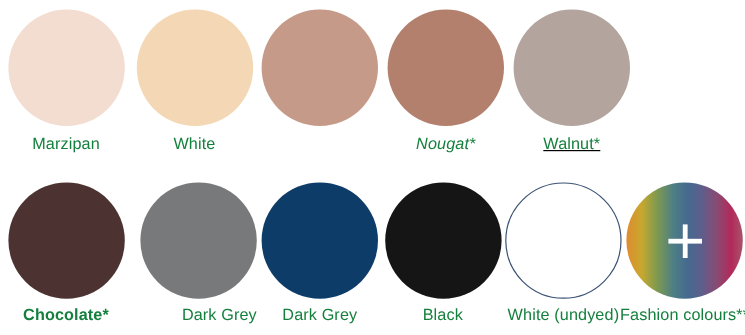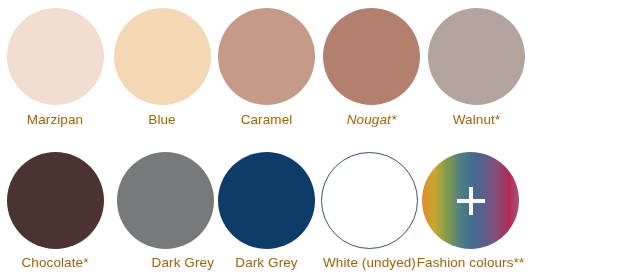--- a/index.html
+++ b/index.html
@@ -38,21 +38,21 @@
   .swatch-disc {
     width: 97px;
     height: 97px;
     border-radius: 50%;
     box-sizing: border-box;
     flex: 0 0 auto;
   }
   .swatch-label {
     font-size: 13.5px;
     line-height: 16px;
-    color: #a16207;
+    color: #15803d;
     white-space: nowrap;
     text-align: center;
     letter-spacing: 0.1px;
   }
   .row-top .swatch-disc { margin-top: 8px; }
   .row-top .swatch-label { margin-top: 7px; }
   .row-bottom .swatch-disc { margin-top: 12px; }
   .row-bottom .swatch-label { margin-top: 6px; }
 
   .plus-icon {
@@ -77,57 +77,60 @@
 
   <div class="swatch-row row-top">
 
     <div class="swatch" style="width:110px;">
       <div class="swatch-disc" style="background:#f2ddd0;"></div>
       <div class="swatch-label">Marzipan</div>
     </div>
 
     <div class="swatch" style="width:104px;">
       <div class="swatch-disc" style="background:#f4d8b5;"></div>
-      <div class="swatch-label">Blue</div>
+      <div class="swatch-label">White</div>
     </div>
 
     <div class="swatch" style="width:105px;">
       <div class="swatch-disc" style="background:#c59a88;"></div>
-      <div class="swatch-label">Caramel</div>
     </div>
 
     <div class="swatch" style="width:105px;font-style:italic;">
       <div class="swatch-disc" style="background:#b3806e;"></div>
       <div class="swatch-label">Nougat*</div>
     </div>
 
-    <div class="swatch" style="width:105px;">
+    <div class="swatch" style="width:105px;text-decoration:underline;">
       <div class="swatch-disc" style="background:#b3a49d;"></div>
       <div class="swatch-label">Walnut*</div>
     </div>
 
   </div>
 
   <div class="swatch-row row-bottom">
 
-    <div class="swatch" style="width:110px;">
+    <div class="swatch" style="width:110px;font-weight:bold;">
       <div class="swatch-disc" style="background:#4c3230;"></div>
       <div class="swatch-label">Chocolate*</div>
     </div>
 
     <div class="swatch" style="width:104px;align-items:flex-end;">
       <div class="swatch-disc" style="background:#77797b;"></div>
       <div class="swatch-label">Dark Grey</div>
     </div>
 
     <div class="swatch" style="width:105px;">
       <div class="swatch-disc" style="background:#0d3c69;"></div>
       <div class="swatch-label">Dark Grey</div>
     </div>
 
+    <div class="swatch" style="width:100px;">
+      <div class="swatch-disc" style="background:#151515;"></div>
+      <div class="swatch-label">Black</div>
+    </div>
 
     <div class="swatch" style="width:101px;">
       <div class="swatch-disc" style="background:#ffffff;border:1px solid #3b5374;"></div>
       <div class="swatch-label">White (undyed)</div>
     </div>
 
     <div class="swatch" style="width:101px;">
       <div class="swatch-disc" style="background:linear-gradient(to right,#e08b2e 0%,#c8a82f 13%,#7f9a4e 26%,#4e7f84 40%,#45698f 53%,#5b5f8c 64%,#8a4a72 78%,#b2295a 90%,#a8536b 100%);"></div>
       <div class="plus-icon">
         <svg width="34" height="34" viewBox="0 0 34 34" aria-hidden="true">

